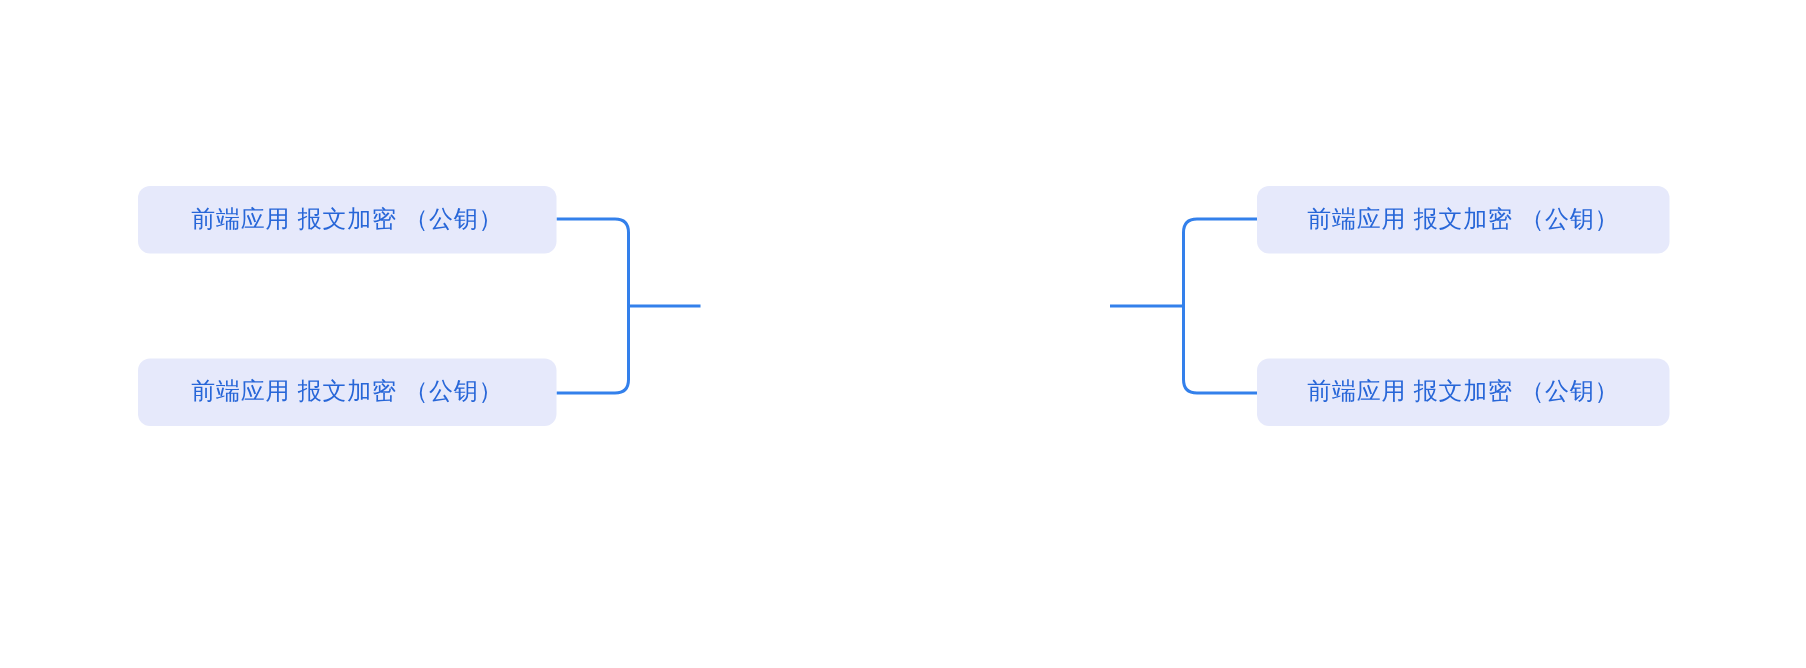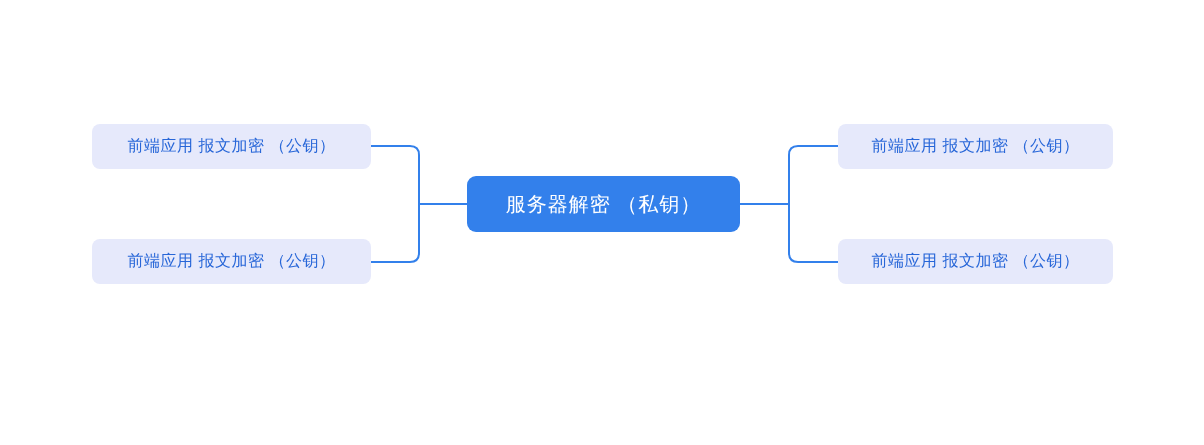--- a/index.html
+++ b/index.html
@@ -75,23 +75,20 @@
   </svg>
 
   <div class="node branch pos-tl">
     <span>前端应用 报文加密 （公钥）</span>
   </div>
 
   <div class="node branch pos-bl">
     <span>前端应用 报文加密 （公钥）</span>
   </div>
 
-  <div class="node root">
-    <span>服务器解密 （私钥）</span>
-  </div>
 
   <div class="node branch pos-tr">
     <span>前端应用 报文加密 （公钥）</span>
   </div>
 
   <div class="node branch pos-br">
     <span>前端应用 报文加密 （公钥）</span>
   </div>
 
 </div>

